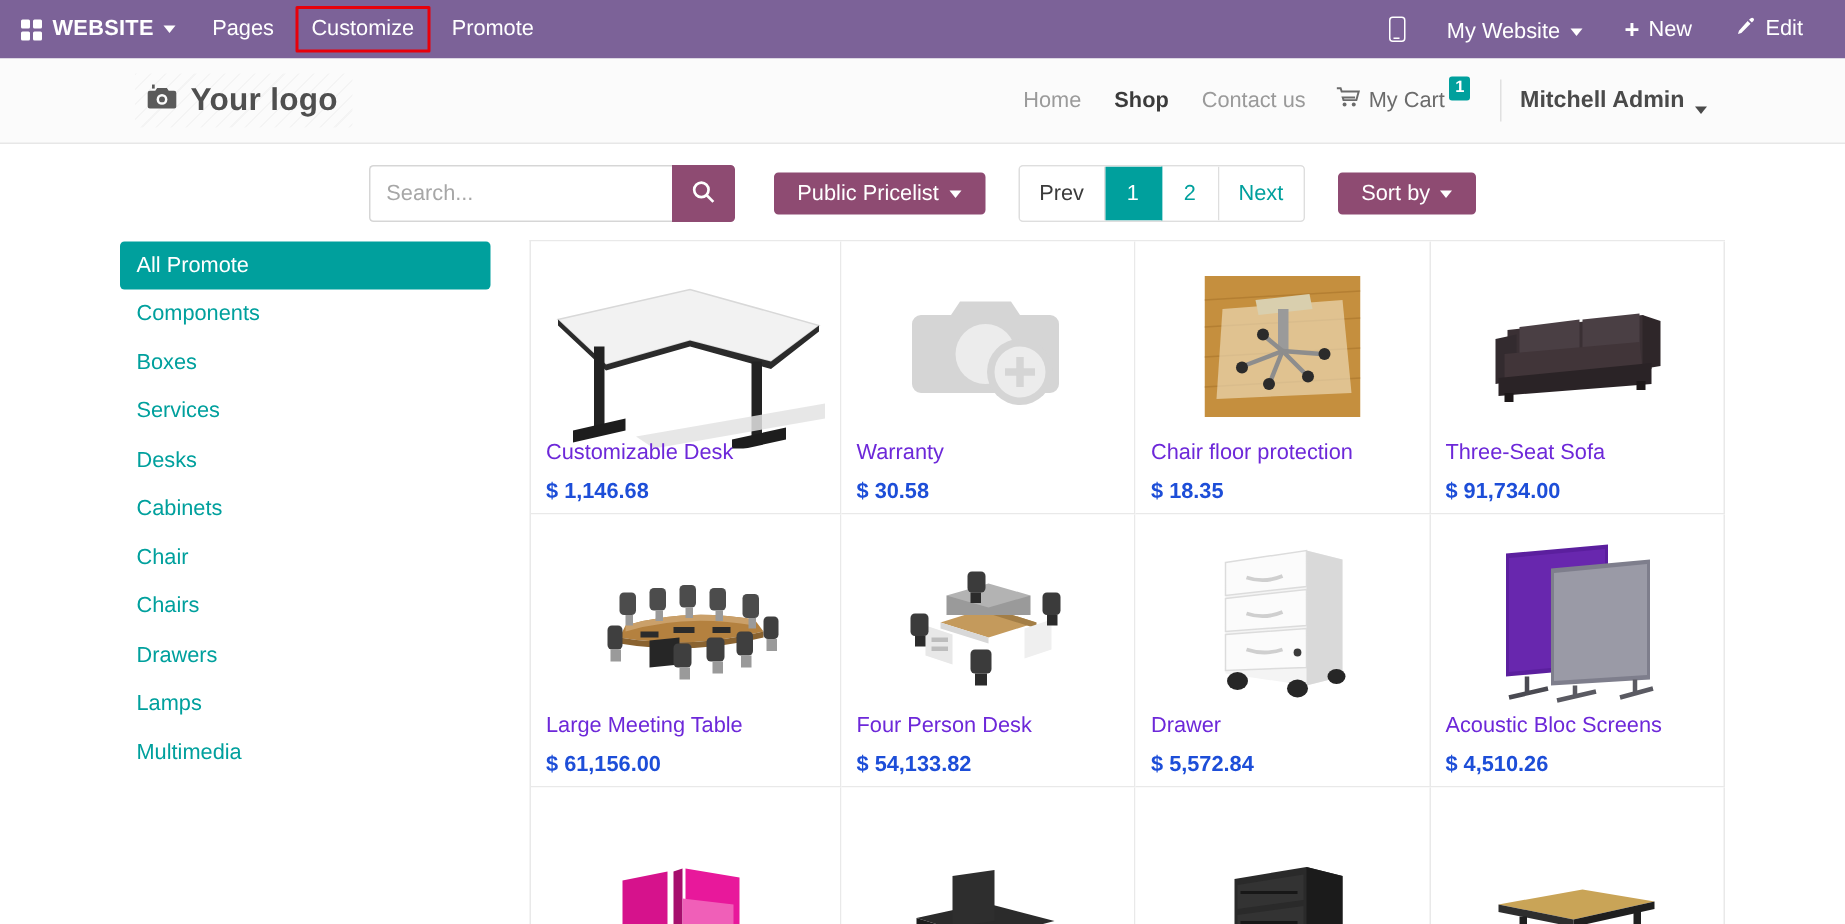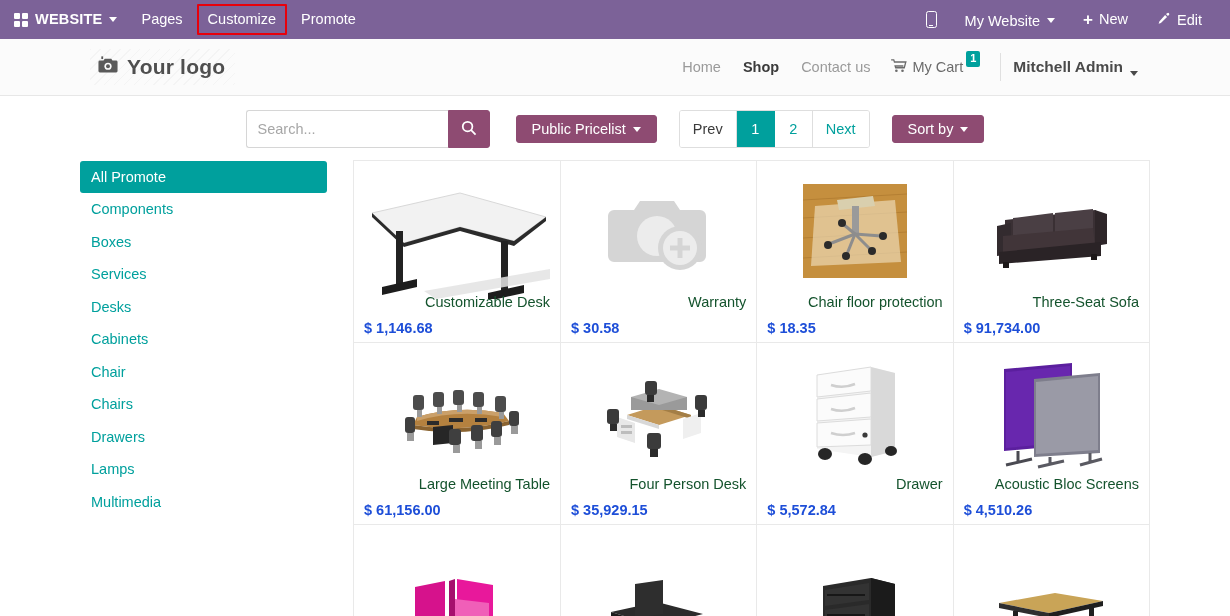--- a/index.html
+++ b/index.html
@@ -275,28 +275,27 @@
   .thumb {
     flex: 1;
     display: flex;
     align-items: center;
     justify-content: center;
     min-height: 0;
     position: relative;
   }
   .thumb svg { display: block; }
   .p-name {
-    color: #14532d;
+    color: #6d28d9;
     font-size: 14.5px;
     line-height: 1.3;
     margin-bottom: 8px;
     position: relative;
     z-index: 2;
     cursor: pointer;
-    text-align: right;
   }
   .p-price {
     font-size: 14.5px;
     font-weight: bold;
     color: #1d4ed8;
     position: relative;
     z-index: 2;
   }
   .cell.overflow .thumb svg { position: relative; z-index: 1; }
 </style>
@@ -580,21 +579,21 @@
           </g>
           <g fill="#2b2b2b">
             <rect x="46" y="28" width="7" height="7"></rect>
               <rect x="97" y="43" width="7" height="7"></rect>
             <rect x="9" y="57" width="7" height="7"></rect>
               <rect x="49" y="82" width="8" height="8"></rect>
           </g>
         </svg>
       </div>
       <div class="p-name">Four Person Desk</div>
-      <div class="p-price">$ 35,929.15</div>
+      <div class="p-price">$ 54,133.82</div>
     </div>
 
     <div class="cell">
       <div class="thumb">
         <svg width="96" height="112" viewBox="0 0 96 112">
           <polygon points="10,18 64,10 88,16 88,94 64,100 10,92" fill="#f4f4f4"></polygon>
           <polygon points="64,10 88,16 88,94 64,100" fill="#d9d9d9"></polygon>
           <polygon points="10,18 64,10 64,34 10,40" fill="#fbfbfb" stroke="#dcdcdc"></polygon>
           <polygon points="10,42 64,36 64,60 10,64" fill="#fbfbfb" stroke="#dcdcdc"></polygon>
           <polygon points="10,66 64,62 64,88 10,90" fill="#fbfbfb" stroke="#dcdcdc"></polygon>

